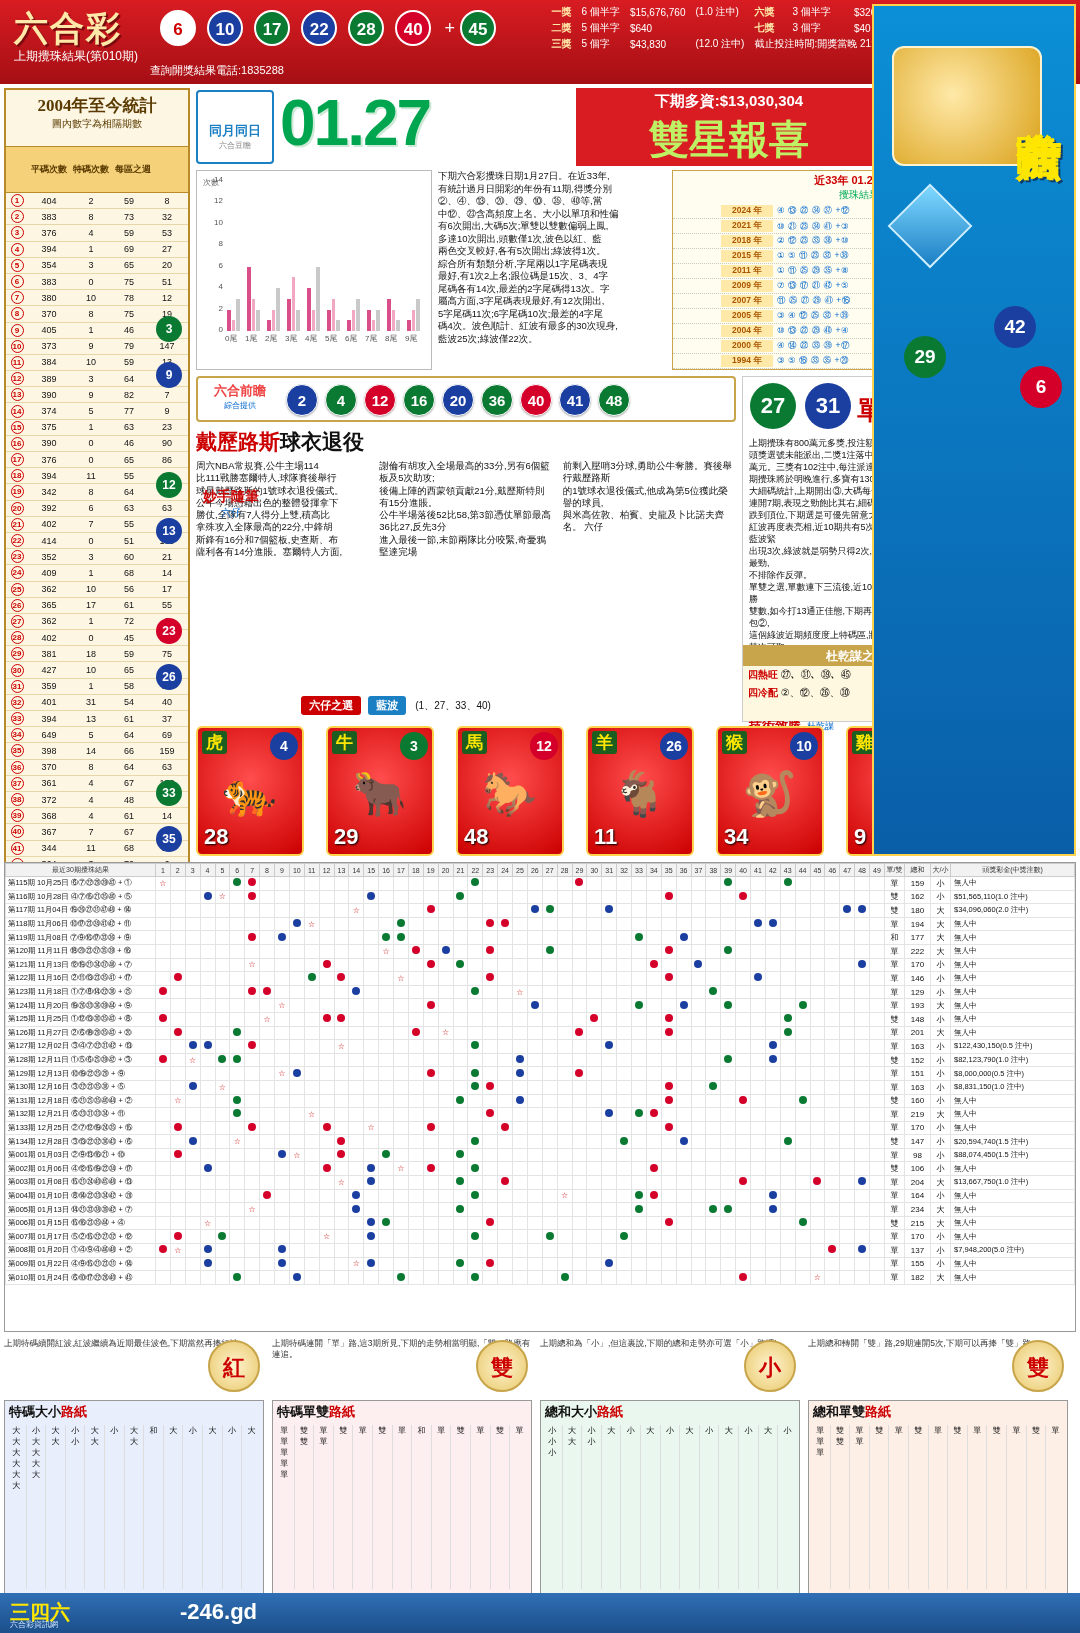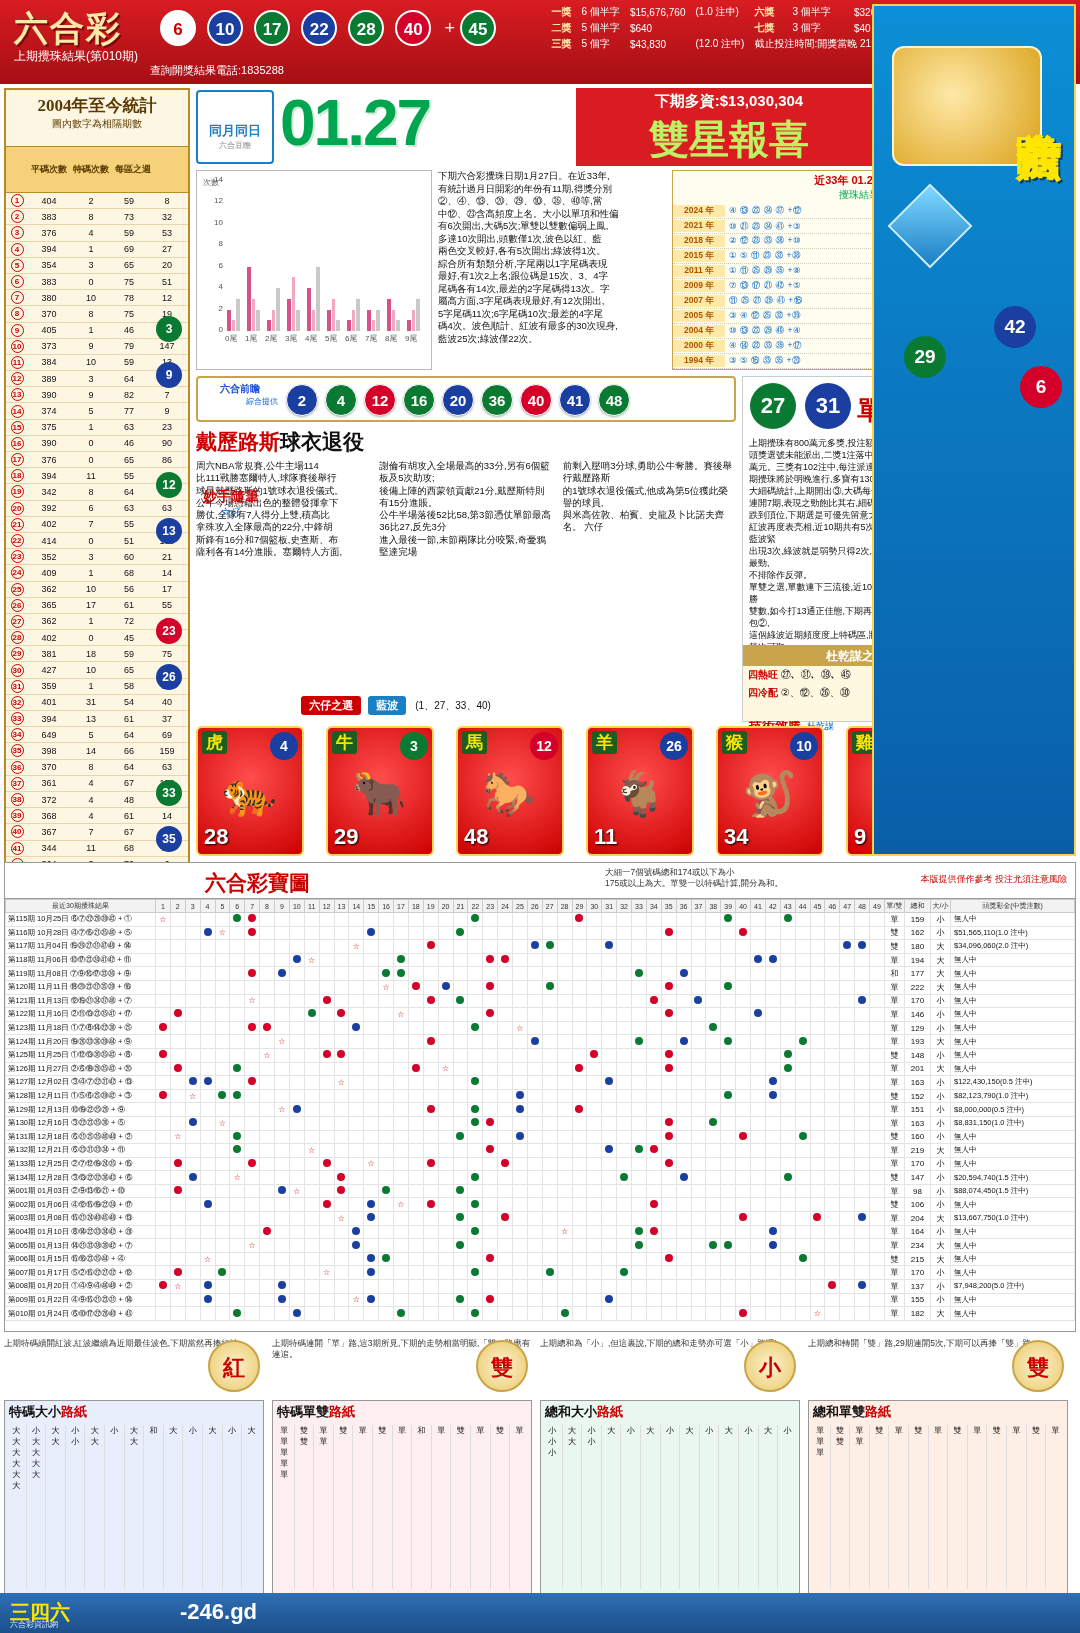--- a/index.html
+++ b/index.html
@@ -81,30 +81,30 @@
 
   
   .article { position:absolute; left:438px; top:170px; width:230px; height:200px;
              font-size:9.5px; line-height:12.5px; color:#111; overflow:hidden; }
 
   
   .y33 { position:absolute; left:672px; top:170px; width:212px; height:200px;
          background:#fffdf0; border:1px solid #c8a54a; }
   .y33-hd { font-size:11px; color:#c00; font-weight:bold; text-align:right; padding:2px 4px 0;}
   .y33-hd2 { font-size:10px; color:#0a5; text-align:right; padding:0 4px 2px;}
-  .y33-row { display:flex; font-size:8.5px; border-bottom:1px dotted #ccb; height:15px; align-items:center;}
+  .y33-row { display:flex; font-size:8.5px; border-bottom:1px dotted #ccb; height:15px; align-items:center;padding-left:48px;}
   .y33-row .yy { width:52px; background:#ffe9a8; text-align:center; font-weight:bold; color:#a50;}
   .y33-row .nn { flex:1; padding-left:4px; color:#06c; letter-spacing:0.5px;}
 
   
   .predstrip { position:absolute; left:196px; top:376px; width:540px; height:46px;
                background:#fff; border:2px solid #c8a54a; border-radius:4px;}
   .predlabel { position:absolute; left:4px; top:4px; width:76px; height:36px; text-align:center;}
-  .predlabel .p1 { font-size:10px; font-weight:bold; color:#1d4ed8;}
-  .predlabel .p2 { font-size:8px; color:#06c;text-align:right;}
+  .predlabel .p1 { font-size:13px; font-weight:bold; color:#ef4444;}
+  .predlabel .p2 { font-size:8px; color:#06c;}
   .predballs { position:absolute; left:88px; top:6px; }
   .pb { display:inline-block; width:32px; height:32px; border-radius:50%; color:#fff;
         text-align:center; line-height:32px; font-weight:bold; font-size:15px; margin-right:7px;
         border:1px solid #fff; box-shadow:0 1px 2px rgba(0,0,0,.3);}
 
   
   .nba { position:absolute; left:196px; top:428px; width:540px; height:290px; }
   .nba-title { font-size:21px; font-weight:bold; color:#c00; font-family:"Liberation Serif", serif;}
   .nba-title span.blk { color:#111; }
   .nba-body { font-size:9.5px; line-height:12.3px; color:#111; column-count:3; column-gap:10px;
@@ -910,28 +910,20 @@
       </div>
       <div class="zcard" style="left: 650px;">
         <div class="zname">雞</div>
         <div class="znum-top" style="background:#0a7a32">21</div>
         <div class="zglyph">🐓</div>
         <div class="znum-bot">9</div>
       </div>
     </div>
 
   <div class="bigbox">
-    <div class="bigbox-hd">
-      <div class="bigbox-title">六合彩寶圖</div>
-      <div class="bigbox-note">
-        <div>大細一7個號碼總和174或以下為小</div>
-        <div>175或以上為大。單雙一以特碼計算,開分為和。</div>
-      </div>
-      <div class="bigbox-note2">本版提供僅作參考 投注尤須注意風險</div>
-    </div>
     <table class="gtbl">
       <thead>
           <tr id="gtbl-head">
             <th>最近30期攪珠結果</th>
             <th>1</th>
             <th>2</th>
             <th>3</th>
             <th>4</th>
             <th>5</th>
             <th>6</th>

